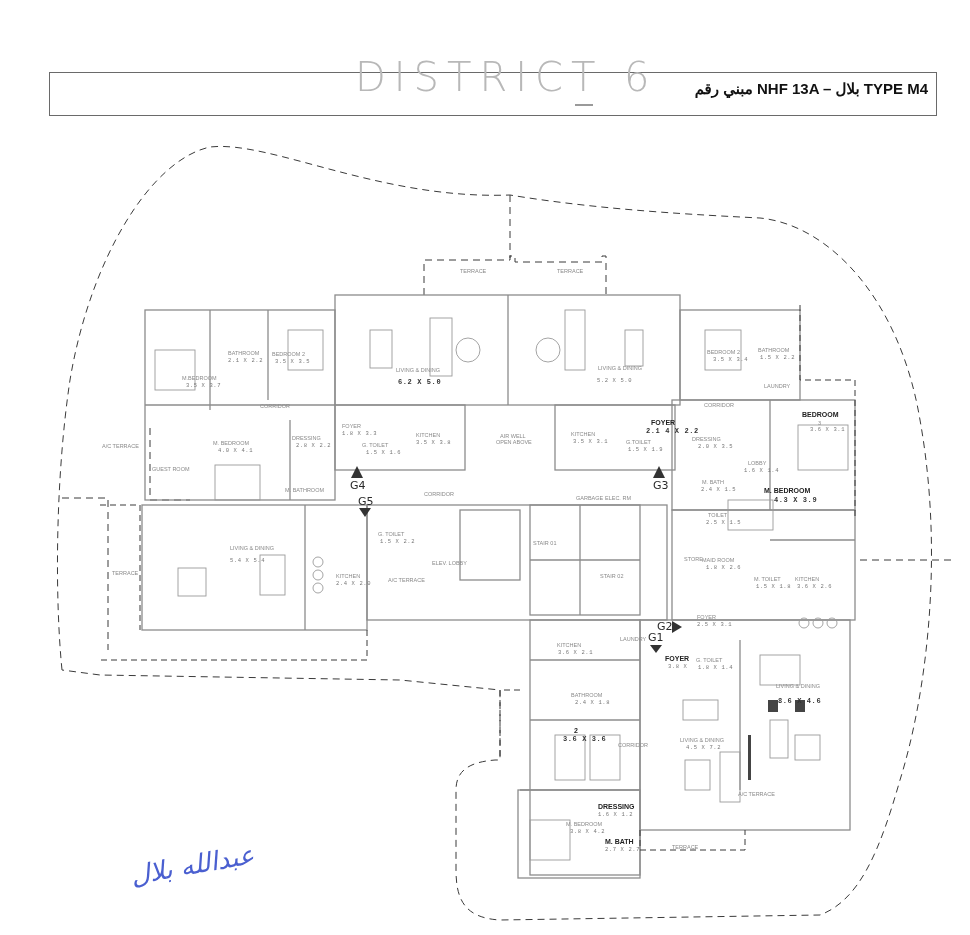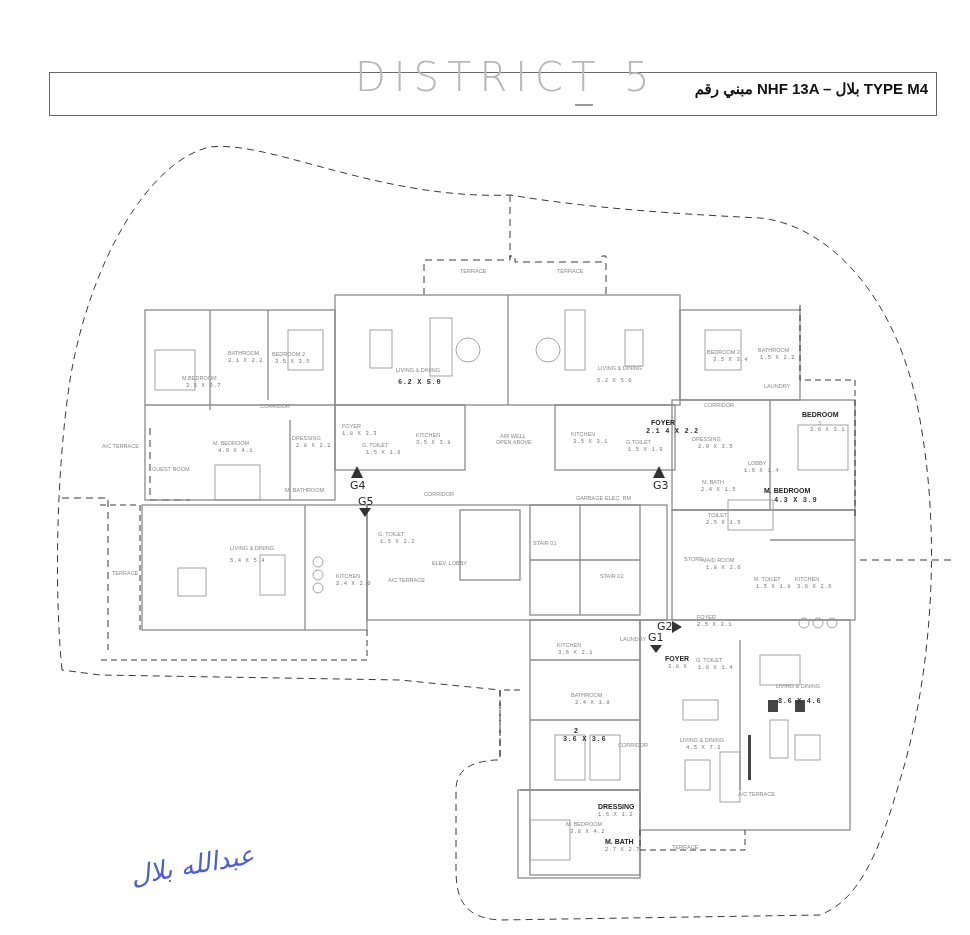--- a/index.html
+++ b/index.html
@@ -13,21 +13,21 @@
   .lbl-dim { font-family:"Liberation Mono", monospace; fill:#777; font-size:5.5px; letter-spacing:0.6px; }
   .lbl-strong { font-family:"Liberation Sans", sans-serif; fill:#222; font-size:7px; font-weight:bold; }
   .lbl-dim-strong { font-family:"Liberation Mono", monospace; fill:#333; font-size:7px; font-weight:bold; letter-spacing:0.6px; }
   .gate { font-family:"DejaVu Sans", sans-serif; fill:#2a2a2a; font-size:11px; }
   .signature { position:absolute; left:130px; top:850px; font-family:"DejaVu Serif", serif; font-size:26px; color:#4a5fd0; font-style:italic; transform:rotate(-10deg); direction:rtl; }
 </style>
 </head>
 <body>
 
 <div class="header-box"></div>
-<div class="district-title">DISTRICT 5</div>
+<div class="district-title">DISTRICT 6</div>
 <div class="district-underline"></div>
 <div class="building-label">مبني رقم NHF 13A – بلال TYPE M4</div>
 
 <svg class="plan" width="970" height="935" viewBox="0 0 970 935">
 
   <g fill="none" stroke="#3a3a3a" stroke-width="1" stroke-dasharray="7,5">
     <path d="M62 670 C 55 600, 55 480, 70 380 C 90 260, 150 160, 210 147 C 270 140, 380 200, 510 195 C 600 210, 700 215, 760 218 C 830 225, 900 300, 920 420 C 945 560, 925 700, 900 780 C 880 850, 860 900, 820 915 L 500 920 C 465 918, 456 900, 456 870 L 456 790 C 456 770, 470 762, 495 760 L 500 760 L 500 690 L 400 680 L 100 675 Z"></path>
     <line x1="510" y1="195" x2="510" y2="258"></line>
     <path d="M424 295 L424 260 L510 260 L510 256 L515 256 L515 262 L602 262 L602 256 L606 256 L606 295"></path>
     <path d="M62 498 L108 498 L108 650"></path>

